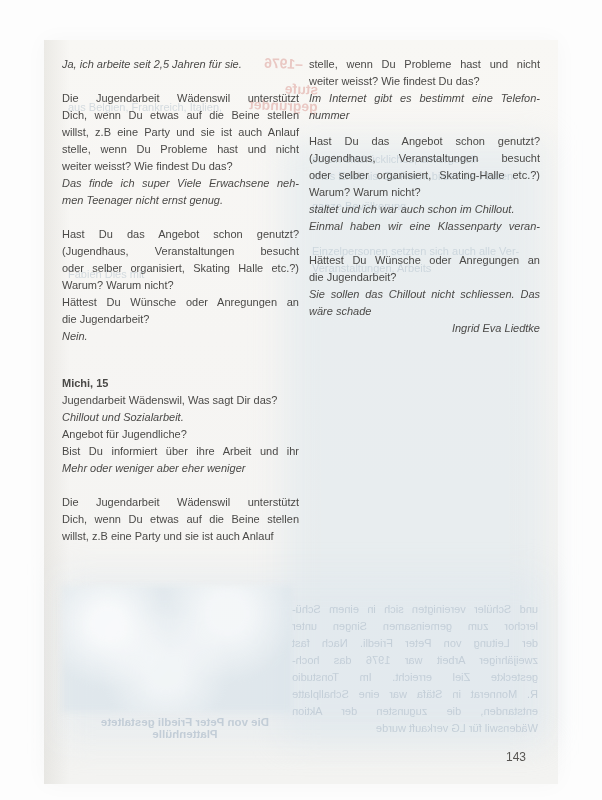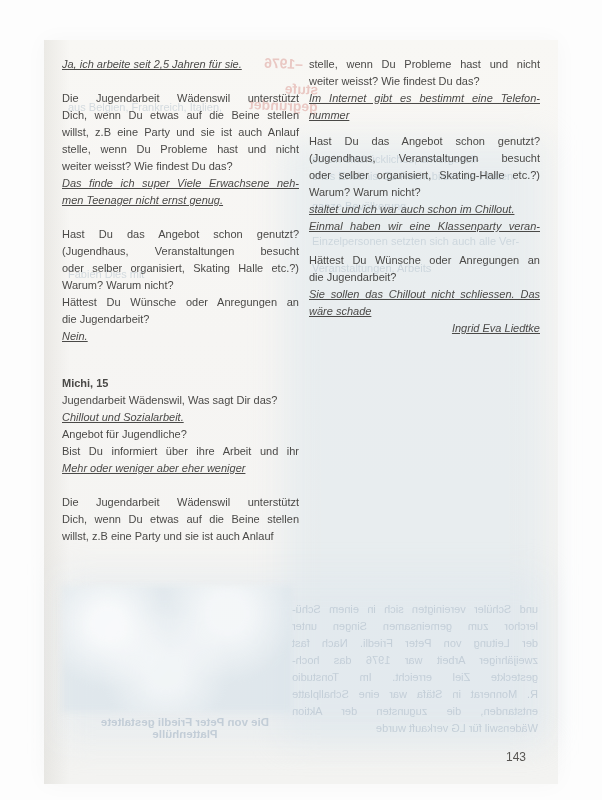--- a/index.html
+++ b/index.html
@@ -18,23 +18,23 @@
       radial-gradient(circle at 20% 30%,rgba(255,255,255,0.75) 8%,rgba(255,255,255,0) 32%),
       radial-gradient(circle at 72% 22%,rgba(255,255,255,0.65) 10%,rgba(255,255,255,0) 36%),
       radial-gradient(circle at 45% 68%,rgba(255,255,255,0.55) 12%,rgba(255,255,255,0) 42%),
       rgba(215,226,233,0.55);}
   .col{position:absolute;top:56px;color:var(--text,#4a4947);font-size:11px;line-height:17px;}
   .col-left{left:62px;width:237px;}
   .col-right{left:309px;width:231px;}
   .block{margin:0;}
   .ln{height:17px;white-space:nowrap;}
   .ln.j{text-align:justify;text-align-last:justify;}
-  .block.a .ln{font-style:italic;text-decoration:underline;}
+  .block.a .ln{font-style:italic;}
   .block.h .ln{font-weight:bold;}
-  .block.author .ln{font-style:italic;text-align:center;text-align-last:right;text-decoration:underline;}
+  .block.author .ln{font-style:italic;text-align:center;text-align-last:right;}
   .frag{position:absolute;line-height:17px;font-size:11px;pointer-events:none;}
   .frag.faint{color:var(--faint_text,#b6c4cf);opacity:0.55;}
   .frag.pink{color:var(--pink_bleed,#dc9a94);opacity:0.5;font-weight:bold;font-size:14px;
     transform:scaleX(-1) rotate(-2deg);}
   .mirrored-par{position:absolute;transform:scaleX(-1);color:var(--bleed_text,#bcc8d3);
     opacity:0.8;font-size:11px;line-height:17px;}
   .mirrored-par .ln.j{text-align:justify;text-align-last:justify;}
   .mirror-caption{position:absolute;transform:scaleX(-1);color:var(--bleed_text,#bcc8d3);
     opacity:0.85;font-weight:bold;font-size:11.5px;text-align:center;}
   .page-number{position:absolute;left:494px;top:750px;width:44px;text-align:center;
@@ -49,21 +49,21 @@
     <div class="tint tint-bottom"></div>
   </div>
 
   <div class="bleed-image"></div>
   <div id="bleed-layer">
       <div class="frag faint" style="left: 68px; top: 99px; width: 228px;">aus Belgien, Frankreich, Italien,</div>
       <div class="frag faint" style="left: 68px; top: 266px; width: 160px;">Fabien Dies mit</div>
       <div class="frag faint" style="left: 312px; top: 151px; width: 226px;">so ein eindrückliches, unvergessli-</div>
       <div class="frag faint" style="left: 312px; top: 168px; width: 226px;">ches Erlebnis. Zu Recht bildet die Platten-</div>
       <div class="frag faint" style="left: 312px; top: 198px; width: 226px;">ganze Bevölkerung</div>
-      <div class="frag faint" style="left: 312px; top: 233px; width: 226px;">Einzelpersonen setzten sich auch alle Ver-</div>
+      <div class="frag faint" style="left: 312px; top: 243px; width: 226px;">Einzelpersonen setzten sich auch alle Ver-</div>
       <div class="frag faint" style="left: 312px; top: 260px; width: 226px;">Veranstaltungen, Arbeits</div>
       <div class="frag pink" style="left: 243px; top: 55px; width: 60px;">–1976</div>
       <div class="frag pink" style="left: 228px; top: 80px; width: 90px;">stufe gegründet</div>
       <div class="mirrored-par" style="left: 292px; top: 601px; width: 246px;">
         <div class="ln j">und Schüler vereinigten sich in einem Schü-</div>
         <div class="ln j">lerchor zum gemeinsamen Singen unter</div>
         <div class="ln j">der Leitung von Peter Friedli. Nach fast</div>
         <div class="ln j">zweijähriger Arbeit war 1976 das hoch-</div>
         <div class="ln j">gesteckte Ziel erreicht. Im Tonstudio</div>
         <div class="ln j">R. Monnerat in Stäfa war eine Schallplatte</div>

